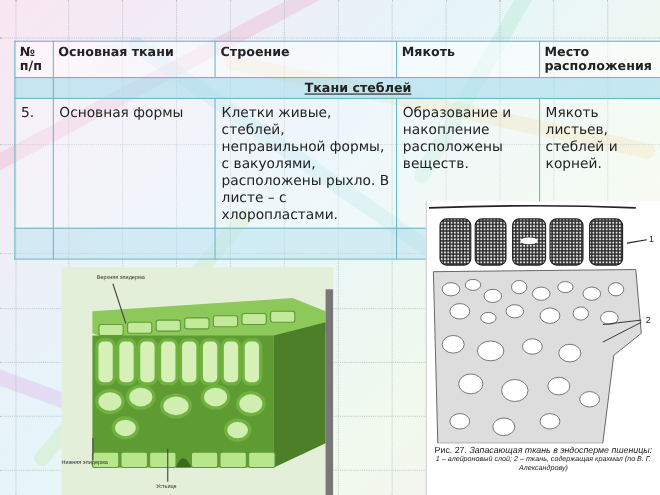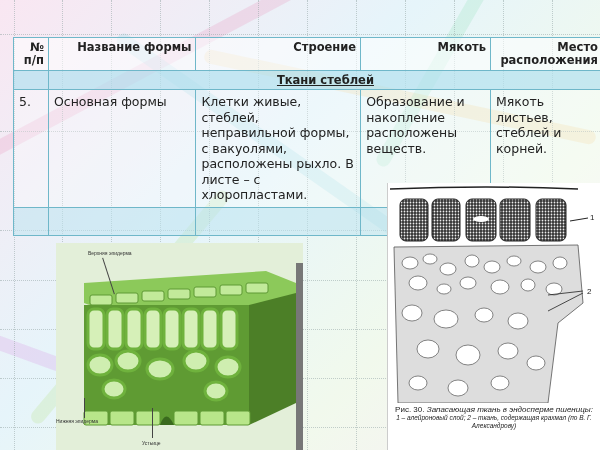--- a/index.html
+++ b/index.html
@@ -19,21 +19,21 @@
   .grid-h { position: absolute; left: 0; right: 0; height: 0; border-top: 1px dotted #9aa; opacity: 0.55; z-index: 1; }
 
   
   .tbl {
     position: absolute; left: 13px; top: 37px; width: 590px;
     border-collapse: collapse; z-index: 2;
     font-family: "DejaVu Sans", sans-serif;
   }
   .tbl td, .tbl th { border: 1px solid #6fb7c9; vertical-align: top; }
   .tbl th {
-    font-size: 11.5px; font-weight: bold; color: #222; text-align: right;
+    font-size: 11.5px; font-weight: bold; color: #222; text-align: left;
     background: rgba(255,255,255,0.55); height: 33px; padding: 3px 4px; line-height: 13px;
   }
   .tbl .sect td {
     background: rgba(180,225,240,0.7); height: 19px; text-align: center;
     font-size: 11.5px; font-weight: bold; color: #222; padding: 2px;
   }
   .tbl .sect .u { text-decoration: underline; }
   .tbl .row td {
     font-size: 12.5px; color: #222; line-height: 15.5px; padding: 4px 5px;
     background: rgba(255,255,255,0.3); height: 112px;
@@ -96,21 +96,21 @@
   <colgroup>
     <col style="width:35px">
       <col style="width:148px">
       <col style="width:165px">
       <col style="width:130px">
       <col style="width:112px">
   </colgroup>
   <tbody>
       <tr>
     <th>№ п/п</th>
-    <th>Название формы</th>
+    <th>Основная ткани</th>
     <th>Строение</th>
     <th>Мякоть</th>
     <th>Место расположения</th>
   </tr>
   <tr class="sect">
     <td></td>
     <td colspan="4"><span class="u">Ткани стеблей</span></td>
   </tr>
   <tr class="row">
     <td>5.</td>
@@ -233,16 +233,16 @@
       <ellipse cx="30" cy="200" rx="9" ry="7"></ellipse>
         <ellipse cx="70" cy="205" rx="10" ry="8"></ellipse>
       <ellipse cx="112" cy="200" rx="9" ry="7"></ellipse>
     </g>
     <line x1="160" y1="112" x2="195" y2="108" stroke="#222" stroke-width="0.8"></line>
     <line x1="160" y1="128" x2="195" y2="110" stroke="#222" stroke-width="0.8"></line>
   </svg>
   <span class="endo-num" style="left:202px;top:30px">1</span>
   <span class="endo-num" style="left:199px;top:104px">2</span>
   <div class="endo-cap">
-    <div class="l1"><span>Рис. 30.</span> <i>Запасающая ткань в эндосперме пшеницы:</i></div>
+    <div class="l1"><span>Рис. 27.</span> <i>Запасающая ткань в эндосперме пшеницы:</i></div>
     <div class="l3">1 – алейроновый слой; 2 – ткань, содержащая крахмал (по В. Г. Александрову)</div>
   </div>
 </div>
 
 </body></html>

